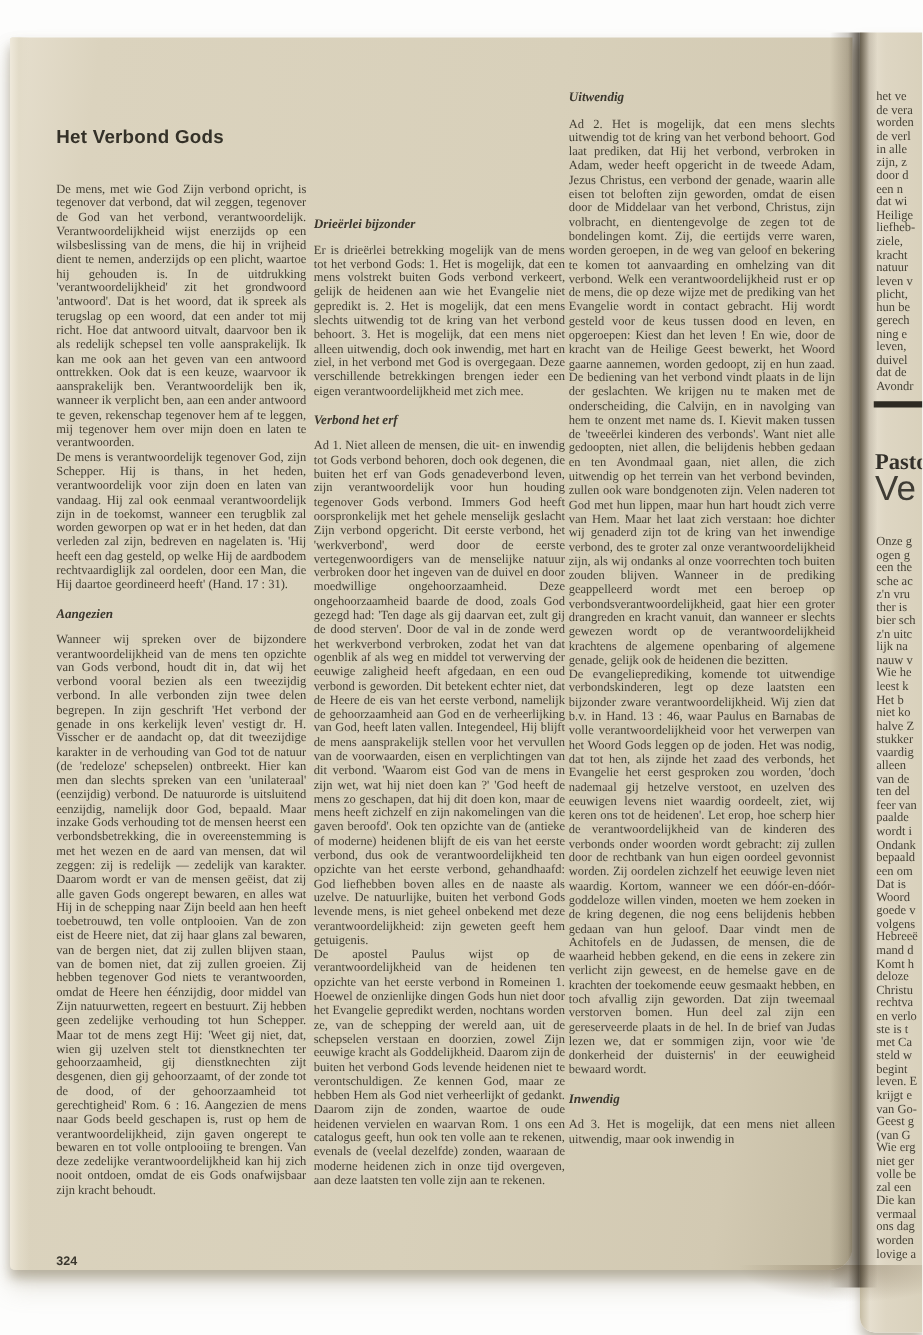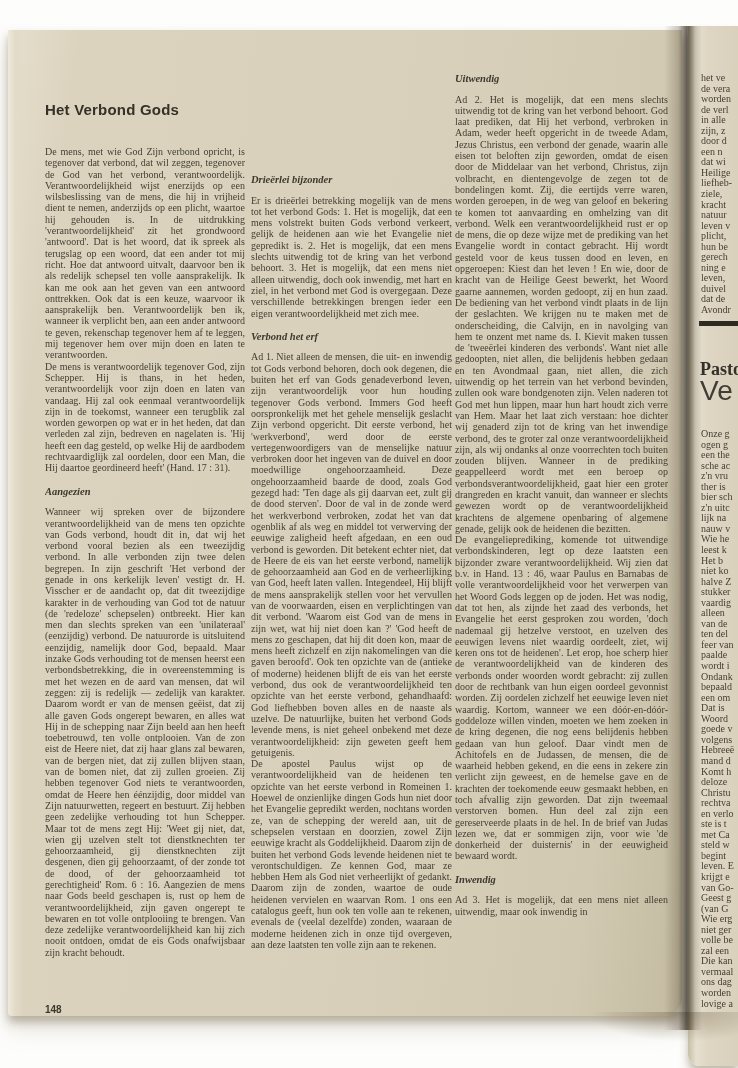--- a/index.html
+++ b/index.html
@@ -84,21 +84,21 @@
     </div>
 
     <div class="col col-3">
       <div class="subhead">Uitwendig</div>
       <p>Ad 2. Het is mogelijk, dat een mens slechts uitwendig tot de kring van het verbond behoort. God laat prediken, dat Hij het verbond, verbroken in Adam, weder heeft opgericht in de tweede Adam, Jezus Christus, een verbond der genade, waarin alle eisen tot beloften zijn geworden, omdat de eisen door de Middelaar van het verbond, Christus, zijn volbracht, en dientengevolge de zegen tot de bondelingen komt. Zij, die eertijds verre waren, worden geroepen, in de weg van geloof en bekering te komen tot aanvaarding en omhelzing van dit verbond. Welk een verantwoordelijkheid rust er op de mens, die op deze wijze met de prediking van het Evangelie wordt in contact gebracht. Hij wordt gesteld voor de keus tussen dood en leven, en opgeroepen: Kiest dan het leven ! En wie, door de kracht van de Heilige Geest bewerkt, het Woord gaarne aannemen, worden gedoopt, zij en hun zaad. De bediening van het verbond vindt plaats in de lijn der geslachten. We krijgen nu te maken met de onderscheiding, die Calvijn, en in navolging van hem te onzent met name ds. I. Kievit maken tussen de 'tweeërlei kinderen des verbonds'. Want niet alle gedoopten, niet allen, die belijdenis hebben gedaan en ten Avondmaal gaan, niet allen, die zich uitwendig op het terrein van het verbond bevinden, zullen ook ware bondgenoten zijn. Velen naderen tot God met hun lippen, maar hun hart houdt zich verre van Hem. Maar het laat zich verstaan: hoe dichter wij genaderd zijn tot de kring van het inwendige verbond, des te groter zal onze verantwoordelijkheid zijn, als wij ondanks al onze voorrechten toch buiten zouden blijven. Wanneer in de prediking geappelleerd wordt met een beroep op verbondsverantwoordelijkheid, gaat hier een groter drangreden en kracht vanuit, dan wanneer er slechts gewezen wordt op de verantwoordelijkheid krachtens de algemene openbaring of algemene genade, gelijk ook de heidenen die bezitten.</p>
       <p>De evangelieprediking, komende tot uitwendige verbondskinderen, legt op deze laatsten een bijzonder zware verantwoordelijkheid. Wij zien dat b.v. in Hand. 13 : 46, waar Paulus en Barnabas de volle verantwoordelijkheid voor het verwerpen van het Woord Gods leggen op de joden. Het was nodig, dat tot hen, als zijnde het zaad des verbonds, het Evangelie het eerst gesproken zou worden, 'doch nademaal gij hetzelve verstoot, en uzelven des eeuwigen levens niet waardig oordeelt, ziet, wij keren ons tot de heidenen'. Let erop, hoe scherp hier de verantwoordelijkheid van de kinderen des verbonds onder woorden wordt gebracht: zij zullen door de rechtbank van hun eigen oordeel gevonnist worden. Zij oordelen zichzelf het eeuwige leven niet waardig. Kortom, wanneer we een dóór-en-dóór-goddeloze willen vinden, moeten we hem zoeken in de kring degenen, die nog eens belijdenis hebben gedaan van hun geloof. Daar vindt men de Achitofels en de Judassen, de mensen, die de waarheid hebben gekend, en die eens in zekere zin verlicht zijn geweest, en de hemelse gave en de krachten der toekomende eeuw gesmaakt hebben, en toch afvallig zijn geworden. Dat zijn tweemaal verstorven bomen. Hun deel zal zijn een gereserveerde plaats in de hel. In de brief van Judas lezen we, dat er sommigen zijn, voor wie 'de donkerheid der duisternis' in der eeuwigheid bewaard wordt.</p>
       <div class="subhead">Inwendig</div>
       <p>Ad 3. Het is mogelijk, dat een mens niet alleen uitwendig, maar ook inwendig in</p>
     </div>
 
-    <div class="pagenum">148</div>
+    <div class="pagenum">324</div>
   </div>
 
   <div class="page-right">
     <div class="rp-text rp-top">het ve
 de vera
 worden
 de verl
 in alle
 zijn, z
 door d

